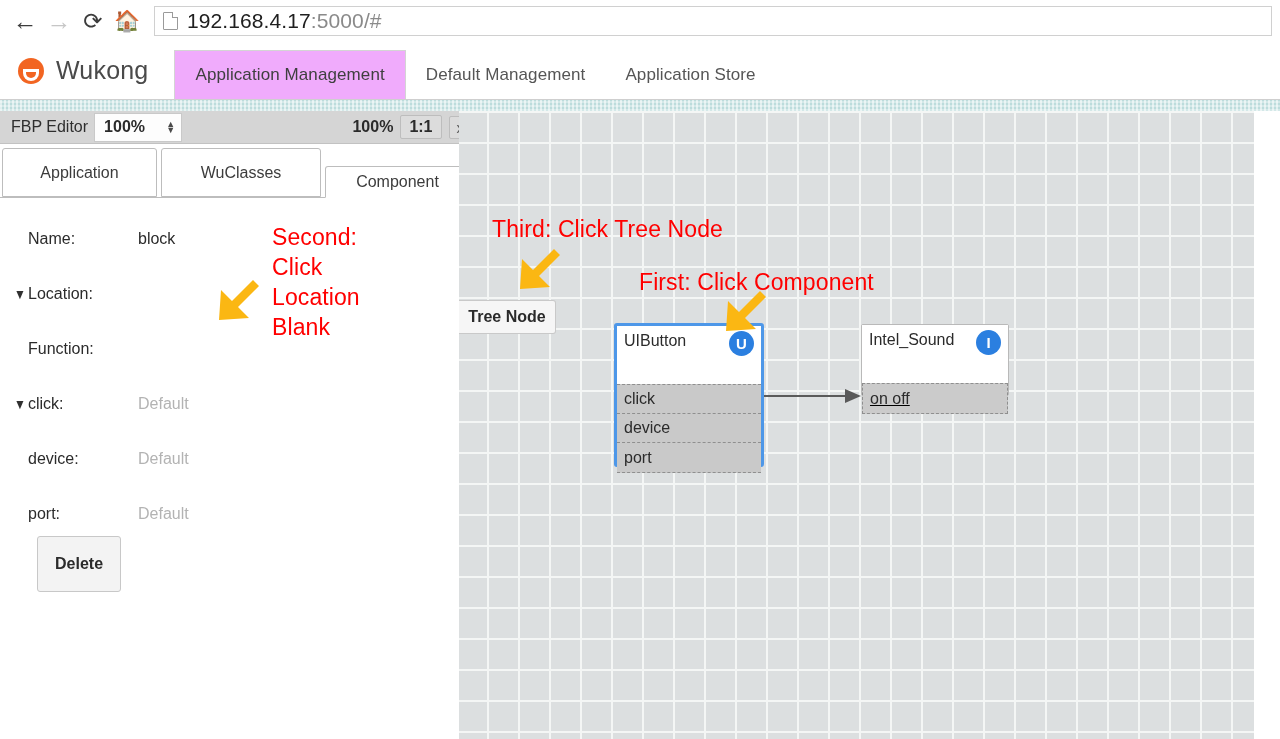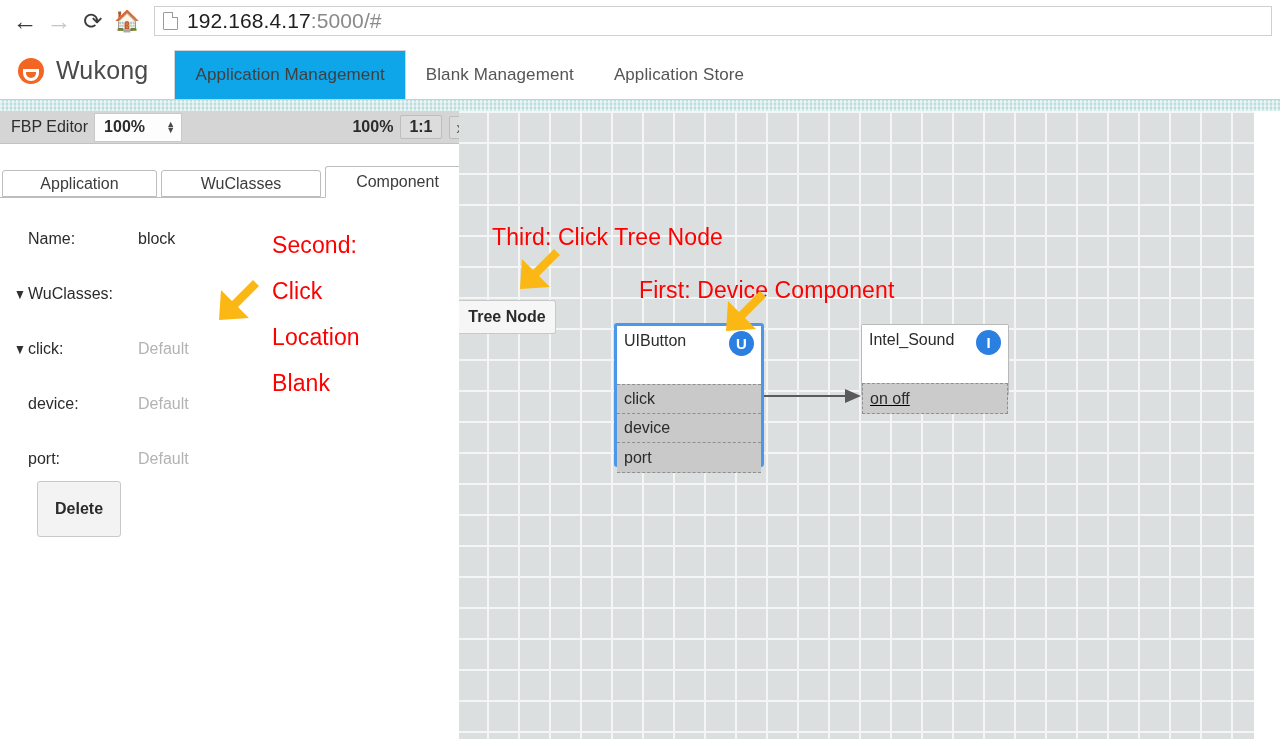--- a/index.html
+++ b/index.html
@@ -131,21 +131,21 @@
     padding: 0 20px;
     font-size: 17px;
     color: #555555;
     letter-spacing: .1px;
     margin-top: 8px;
     margin-bottom: 0;
     height: 49px;
     box-sizing: border-box;
   }
   .nav-tab.active {
-    background: #0ea5e9;
+    background: #f0abfc;
     border: 1px solid #d4d4d4;
     border-bottom: none;
     color: #3f3f3f;
     text-align: right;
   }
 
   
   #teal-band {
     position: absolute;
     left: 0; top: 100px;
@@ -224,21 +224,21 @@
   #panel-tabs {
     position: absolute;
     left: 0; top: 55px;
     width: 483px; height: 32px;
     display: flex;
     align-items: flex-end;
     border-bottom: 1px solid #bdbdbd;
     box-sizing: border-box;
   }
   .panel-tab {
-    height: 27px;
+    height: 49px;
     display: flex; align-items: center; justify-content: center;
     font-size: 16px;
     color: #3c3c3c;
     border: 1px solid #bdbdbd;
     background: #ffffff;
     box-sizing: border-box;
     border-radius: 3px 3px 0 0;
     margin-right: 4px;
   }
   .panel-tab:nth-child(1) { width: 155px; margin-left: 2px; }
@@ -399,21 +399,21 @@
     left: 0; top: 0;
     width: 795px; height: 628px;
     pointer-events: none;
   }
 
   
   .anno-text {
     position: absolute;
     color: #ff0000;
     font-size: 23px;
-    line-height: 46px;
+    line-height: 30px;
     white-space: pre-line;
     letter-spacing: .1px;
   }
   #anno-second { left: 272px; top: 222px; }
   #anno-third  { left: 492px; top: 214px; }
   #anno-first  { left: 639px; top: 267px; }
 
   .arrow {
     position: absolute;
     width: 56px; height: 52px;
@@ -436,21 +436,21 @@
       <span class="url-rest">:5000/#</span>
   </div>
 </div>
 
 <div id="app-nav">
   <div id="brand">
     <div id="brand-logo"></div>
     <div id="brand-text">Wukong</div>
   </div>
   <div class="nav-tab active">Application Management</div>
-  <div class="nav-tab">Blank Management</div>
+  <div class="nav-tab">Default Management</div>
   <div class="nav-tab">Application Store</div>
 </div>
 
 <div id="teal-band"></div>
 
 <div id="left-panel">
 
   <div id="fbp-toolbar">
     <div id="fbp-title">FBP Editor</div>
     <div id="zoom-select">
@@ -476,24 +476,29 @@
   <div id="prop-form">
 
     <div class="form-row">
       <span class="caret empty">▼</span>
       <span class="form-label">Name:</span>
       <span class="form-value">block</span>
     </div>
 
     <div class="form-row">
       <span class="caret">▼</span>
-      <span class="form-label">WuClasses:</span>
+      <span class="form-label">Location:</span>
       <span class="form-value"></span>
     </div>
 
+    <div class="form-row">
+      <span class="caret empty">▼</span>
+      <span class="form-label">Function:</span>
+      <span class="form-value"></span>
+    </div>
 
     <div class="form-row">
       <span class="caret">▼</span>
       <span class="form-label">click:</span>
       <span class="form-value placeholder">Default</span>
     </div>
 
     <div class="form-row">
       <span class="caret empty">▼</span>
       <span class="form-label">device:</span>
@@ -546,21 +551,21 @@
       <div class="node-port">on off</div>
     </div>
   </div>
 </div>
 
 <div class="anno-text" id="anno-second">Second:
 Click
 Location
 Blank</div>
 <div class="anno-text" id="anno-third">Third: Click Tree Node</div>
-<div class="anno-text" id="anno-first">First: Device Component</div>
+<div class="anno-text" id="anno-first">First: Click Component</div>
 
 <svg class="arrow" id="arrow-second" viewBox="0 0 56 52">
   <polygon points="54,10 33,31 44,42 14,44 16,14 27,25 48,4" fill="#fbb713"></polygon>
 </svg>
 <svg class="arrow" id="arrow-third" viewBox="0 0 56 52">
   <polygon points="54,10 33,31 44,42 14,44 16,14 27,25 48,4" fill="#fbb713"></polygon>
 </svg>
 <svg class="arrow" id="arrow-first" viewBox="0 0 56 52">
   <polygon points="54,10 33,31 44,42 14,44 16,14 27,25 48,4" fill="#fbb713"></polygon>
 </svg>

